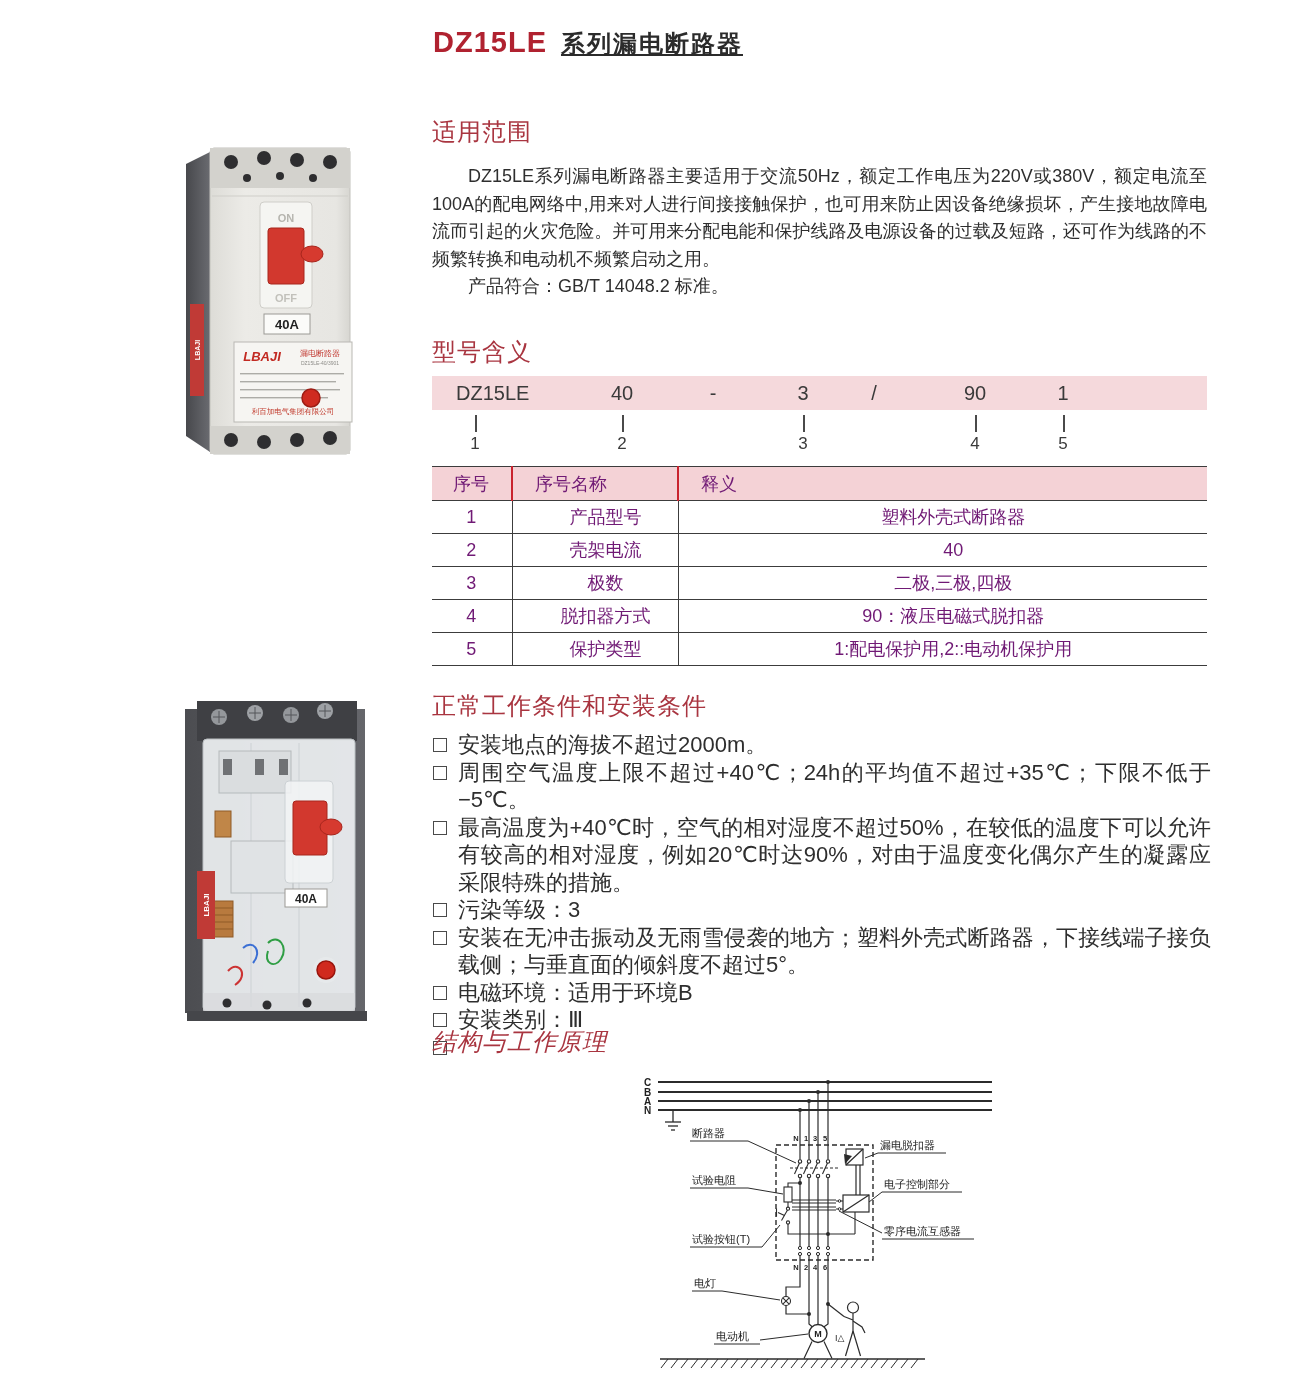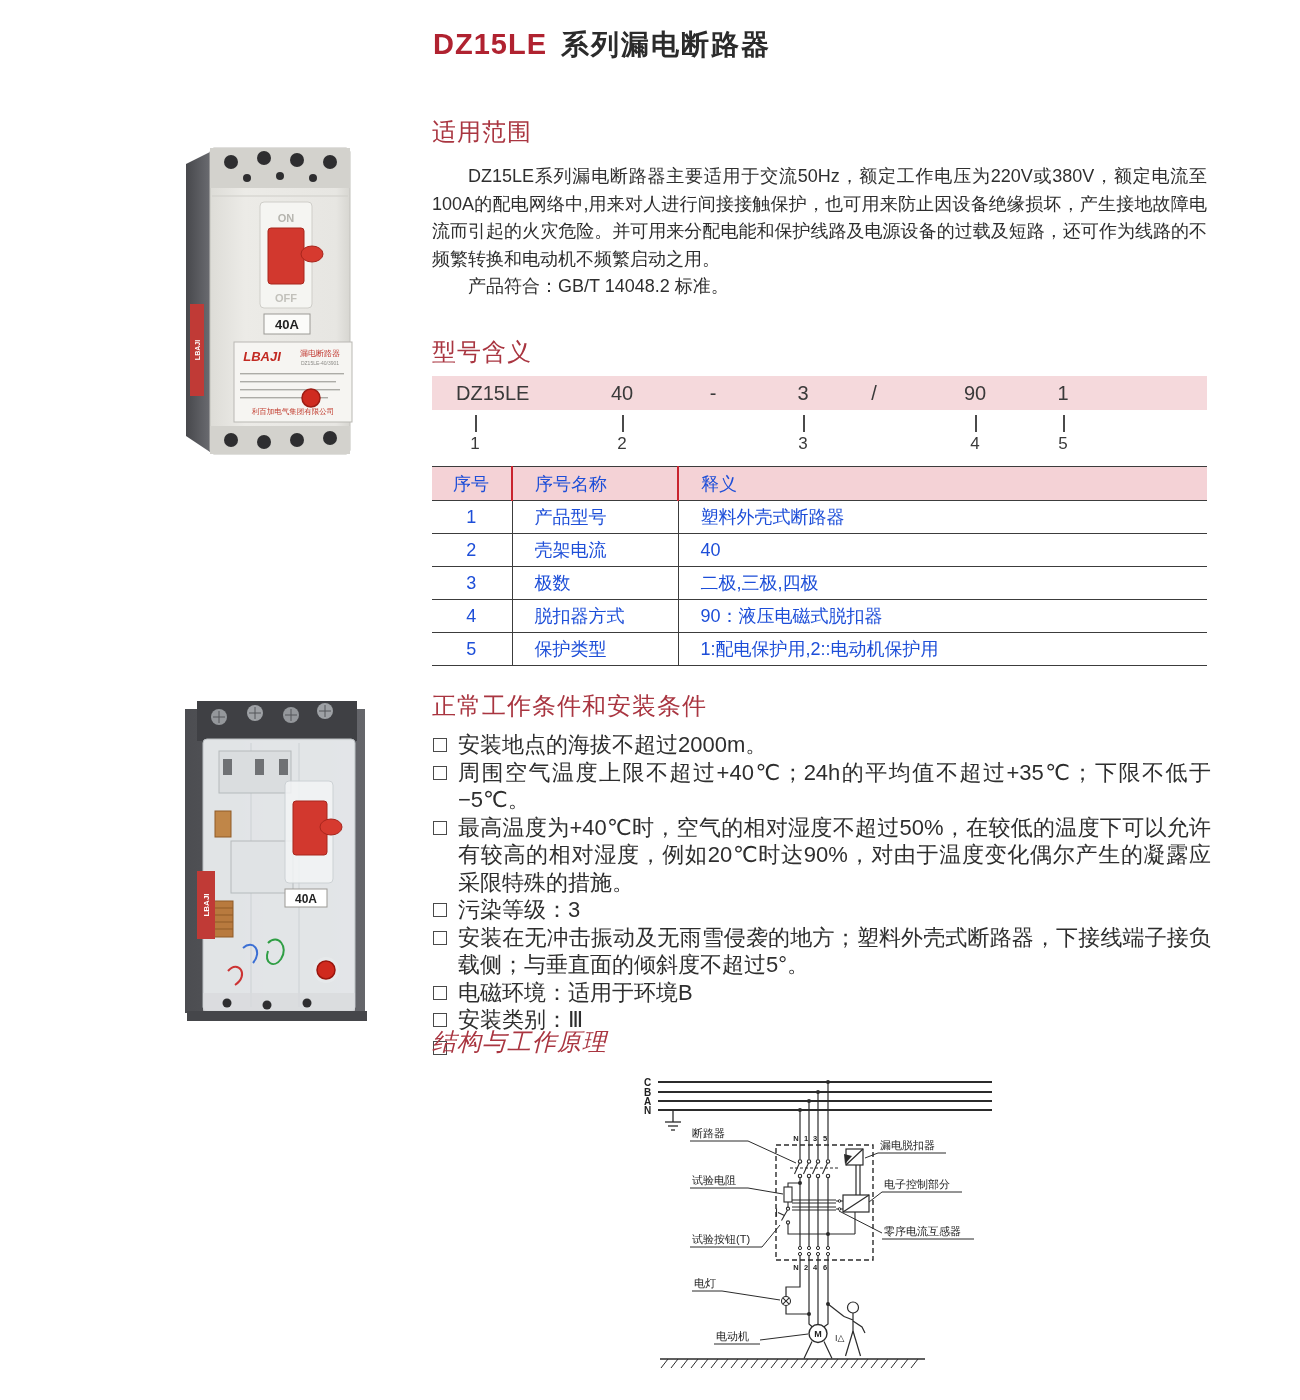--- a/index.html
+++ b/index.html
@@ -13,21 +13,21 @@
   }
   html,body{margin:0;padding:0;background:#ffffff;}
   body{font-family:"Liberation Sans","DejaVu Sans",sans-serif;color:var(--text-dark);}
   #page{position:relative;width:1300px;height:1400px;background:#fff;overflow:hidden;}
 
   .abs{position:absolute;}
 
   
   .title{left:433px;top:26px;white-space:nowrap;}
   .title .model{font-size:29px;font-weight:bold;color:var(--title-red);letter-spacing:1px;}
-  .title .series{font-size:28px;font-weight:bold;color:#2b2b2b;margin-left:14px;letter-spacing:2px;}
+  .title .series{font-size:24px;font-weight:bold;color:#2b2b2b;margin-left:14px;letter-spacing:2px;text-decoration:underline;}
 
   
   .sec-h{font-size:24px;color:var(--heading-red);letter-spacing:1px;white-space:nowrap;}
 
   
   .scope-text{left:432px;top:163px;width:775px;font-size:18px;line-height:27.5px;text-align:justify;}
   .scope-text p{margin:0;text-indent:2em;}
 
   
   .band{left:432px;top:376px;width:775px;height:34px;background:var(--band-pink);}
@@ -39,29 +39,29 @@
   .b-4{left:442px;transform:translateX(-50%);}
   .b-5{left:543px;transform:translateX(-50%);}
   .b-6{left:631px;transform:translateX(-50%);}
 
   .marks{left:432px;top:412px;width:775px;height:48px;}
   .marks .tick{position:absolute;top:3px;width:2px;height:17px;background:#4a4a4a;}
   .marks .num{position:absolute;top:22px;font-size:17px;color:#3a3a3a;transform:translateX(-50%);}
   .t-0{left:43px;} .t-1{left:190px;} .t-2{left:371px;} .t-3{left:543px;} .t-4{left:631px;}
 
   
-  .mtable{left:432px;top:466px;width:775px;border-collapse:collapse;table-layout:fixed;font-size:18px;color:#1d4ed8;}
+  .mtable{left:432px;top:466px;width:775px;border-collapse:collapse;table-layout:fixed;font-size:18px;color:#701a75;}
   .mtable col.c1{width:80px;} .mtable col.c2{width:166px;} .mtable col.c3{width:529px;}
   .mtable th{background:var(--header-pink);height:31px;font-weight:normal;
              border-top:1px solid var(--line-dark);border-bottom:1px solid var(--line-dark);}
   .mtable th:first-child{text-align:center;}
   .mtable th{text-align:left;padding-left:22px;}
   .mtable th.center{text-align:center;padding-left:0;}
   .mtable th + th{border-left:2px solid var(--divider-red);}
-  .mtable td{height:30px;border-bottom:1px solid var(--line-dark);padding-left:22px;}
+  .mtable td{height:30px;border-bottom:1px solid var(--line-dark);padding-left:22px;text-align:center;}
   .mtable td + td{border-left:1px solid var(--line-dark);}
   .mtable td.center{text-align:center;padding-left:0;}
 
   
   .checklist{left:432px;top:731px;width:779px;font-size:22px;line-height:27.5px;}
   .check-item{display:flex;align-items:flex-start;}
   .check-box{flex:0 0 auto;width:12px;height:12px;border:1px solid #4a4a4a;margin:7px 11px 0 1px;}
   .check-text{text-align:justify;}
 
   

